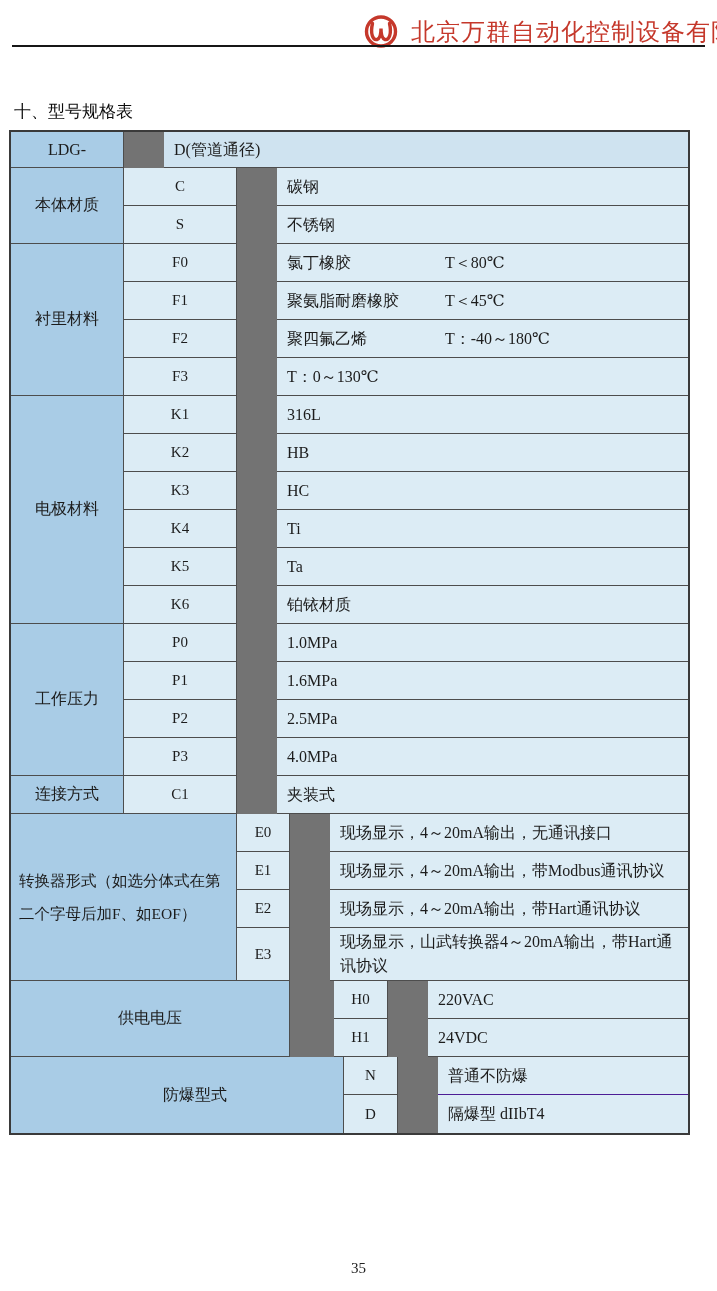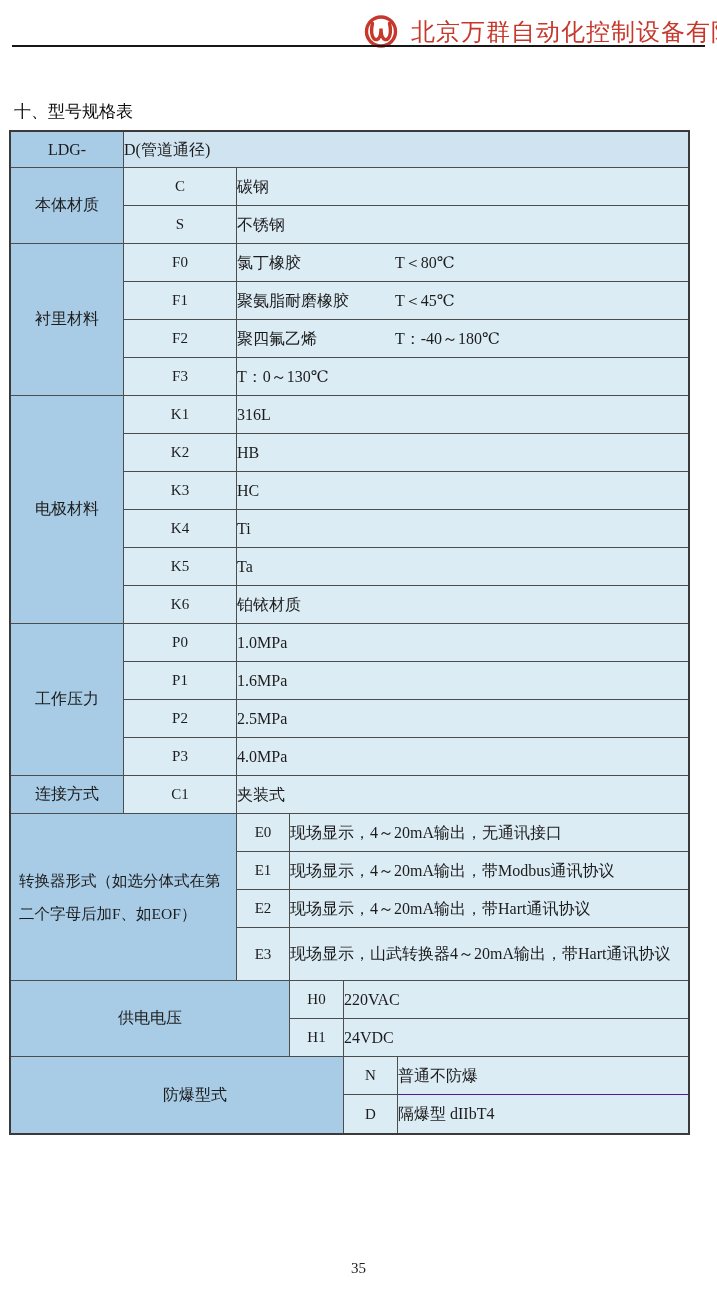--- a/index.html
+++ b/index.html
@@ -21,26 +21,26 @@
   .section{display:flex;}
   .cell{box-sizing:border-box;display:flex;align-items:center;
         border-right:1px solid #4d4d4d;border-bottom:1px solid #4d4d4d;
         font-size:16px;overflow:hidden;}
   .label{background:#a9cce6;justify-content:center;text-align:center;flex:none;}
   .label.left{justify-content:flex-start;text-align:left;padding:4px 8px;
               font-size:15.5px;line-height:2.15;}
   .rows{flex:1;display:flex;flex-direction:column;min-width:0;}
   .r{display:flex;}
   .code{justify-content:center;flex:none;font-size:15px;background:#dcecf5;}
-  .desc{flex:1;border-right:none;background:#dcecf5;line-height:1.5;}
+  .desc{flex:1;padding-left:10px;border-right:none;background:#dcecf5;line-height:1.5;margin-left:40px;}
   .desc .mat{display:inline-block;width:158px;flex:none;}
   .pipe{background:#cfe3f0;}
 
   .lw0{width:113px;} .lw1{width:226px;} .lw2{width:279px;} .lw3{width:333px;}
-  .cw0{width:113px;} .cw1{width:53px;}  .cw2{width:54px;}  .cw3{width:54px;}
+  .cw0{width:113px;} .cw1{width:53px;}  .cw2{width:54px;margin-left:44px;}  .cw3{width:54px;}
   .h36{height:36px;} .h38{height:38px;} .h53{height:53px;}
 
   .section.last .cell{border-bottom:none;}
   .section.last .label{border-bottom:none;padding-left:36px;}
 
   
   .page-num{position:absolute;left:0;right:0;top:1260px;text-align:center;
             font-size:15px;color:#222;}
 </style>
 </head>

